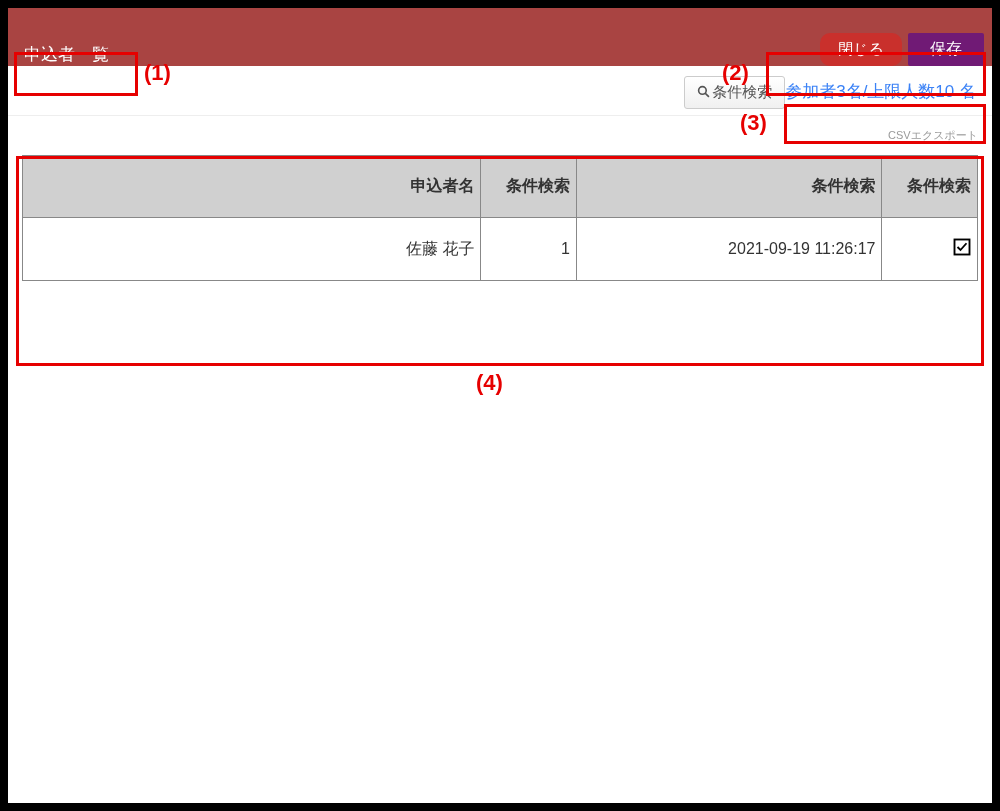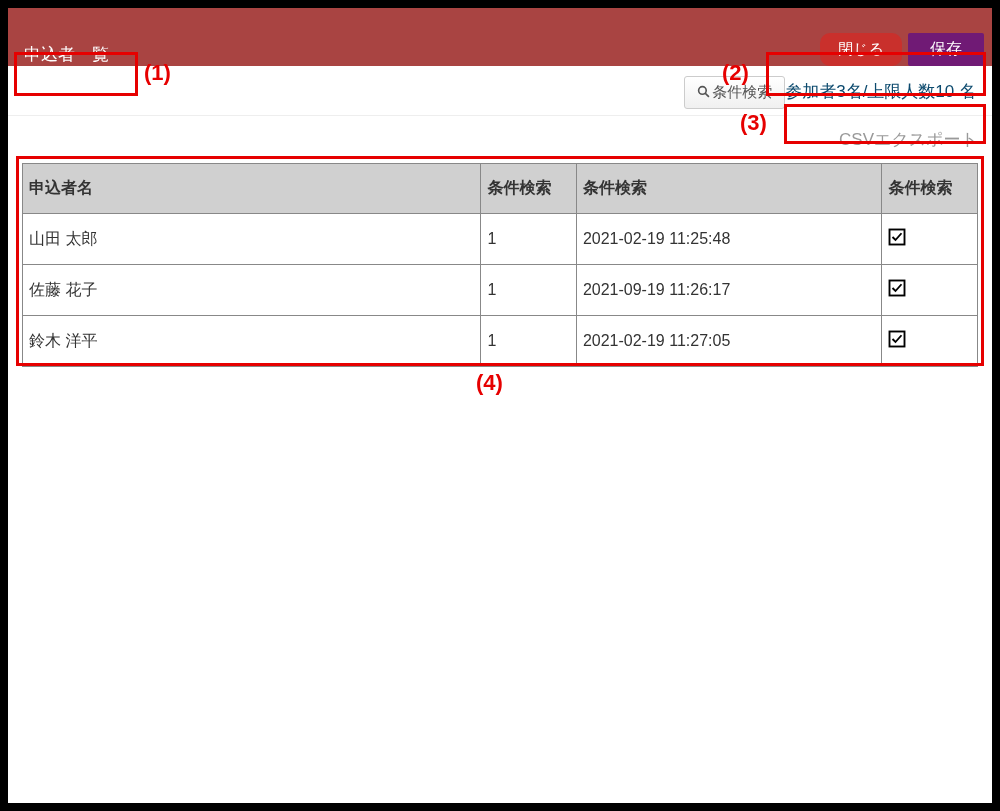--- a/index.html
+++ b/index.html
@@ -75,49 +75,49 @@
     display: inline-flex;
     align-items: center;
     gap: 2px;
   }
   .search-icon-svg {
     width: 13px;
     height: 13px;
     display: inline-block;
   }
   .count-text {
-    color: #0c4a6e;
+    color: #3b82f6;
     font-size: 17px;
     padding-top: 4px;
     padding-right: 2px;
   }
   .csv-row {
     display: flex;
     justify-content: flex-end;
     padding: 12px 14px 6px 14px;
   }
   .csv-link {
     color: #999;
-    font-size: 17px;
+    font-size: 11px;
     cursor: pointer;
     text-decoration: none;
   }
   .table-wrap {
     padding: 6px 14px 0 14px;
   }
   table.applicant-table {
     width: 100%;
     border-collapse: collapse;
     table-layout: fixed;
   }
   table.applicant-table th,
   table.applicant-table td {
     border: 1px solid #888;
-    text-align: left;
-    padding: 14px 6px;
+    text-align: right;
+    padding: 20px 6px;
     font-size: 16px;
     margin-top: 48px;
   }
   table.applicant-table th {
     background: #d0d0d0;
     font-weight: bold;
   }
   .col-name { width: 48%; }
   .col-num  { width: 10%; }
   .col-date { width: 32%; }
@@ -186,47 +186,29 @@
       </colgroup>
       <thead>
         <tr>
           <th>申込者名</th>
           <th>条件検索</th>
           <th>条件検索</th>
           <th>条件検索</th>
         </tr>
       </thead>
       <tbody id="tbody">
-      <tr>
-            <td>山田 太郎</td>
-            <td>1</td>
-            <td>2021-02-19 11:25:48</td>
-            <td><svg class="checkbox-icon" viewBox="0 0 24 24">
-                <rect x="2" y="2" width="20" height="20" fill="none" stroke="#000" stroke-width="2.5"></rect>
-                <path d="M6 12 L10 16 L18 7" fill="none" stroke="#000" stroke-width="2.5"></path>
-              </svg></td>
-          </tr>
           <tr>
             <td>佐藤 花子</td>
             <td>1</td>
             <td>2021-09-19 11:26:17</td>
             <td><svg class="checkbox-icon" viewBox="0 0 24 24">
                 <rect x="2" y="2" width="20" height="20" fill="none" stroke="#000" stroke-width="2.5"></rect>
                 <path d="M6 12 L10 16 L18 7" fill="none" stroke="#000" stroke-width="2.5"></path>
               </svg></td>
           </tr>
-          <tr>
-            <td>鈴木 洋平</td>
-            <td>1</td>
-            <td>2021-02-19 11:27:05</td>
-            <td><svg class="checkbox-icon" viewBox="0 0 24 24">
-                <rect x="2" y="2" width="20" height="20" fill="none" stroke="#000" stroke-width="2.5"></rect>
-                <path d="M6 12 L10 16 L18 7" fill="none" stroke="#000" stroke-width="2.5"></path>
-              </svg></td>
-          </tr>
         </tbody>
     </table>
   </div>
 
   <div class="anno-box" style="left:6px; top:44px; width:124px; height:44px;"></div>
   <div class="anno-label" style="left:136px; top:52px;">(1)</div>
 
   <div class="anno-box" style="left:758px; top:44px; width:220px; height:44px;"></div>
   <div class="anno-label" style="left:714px; top:52px;">(2)</div>
 

